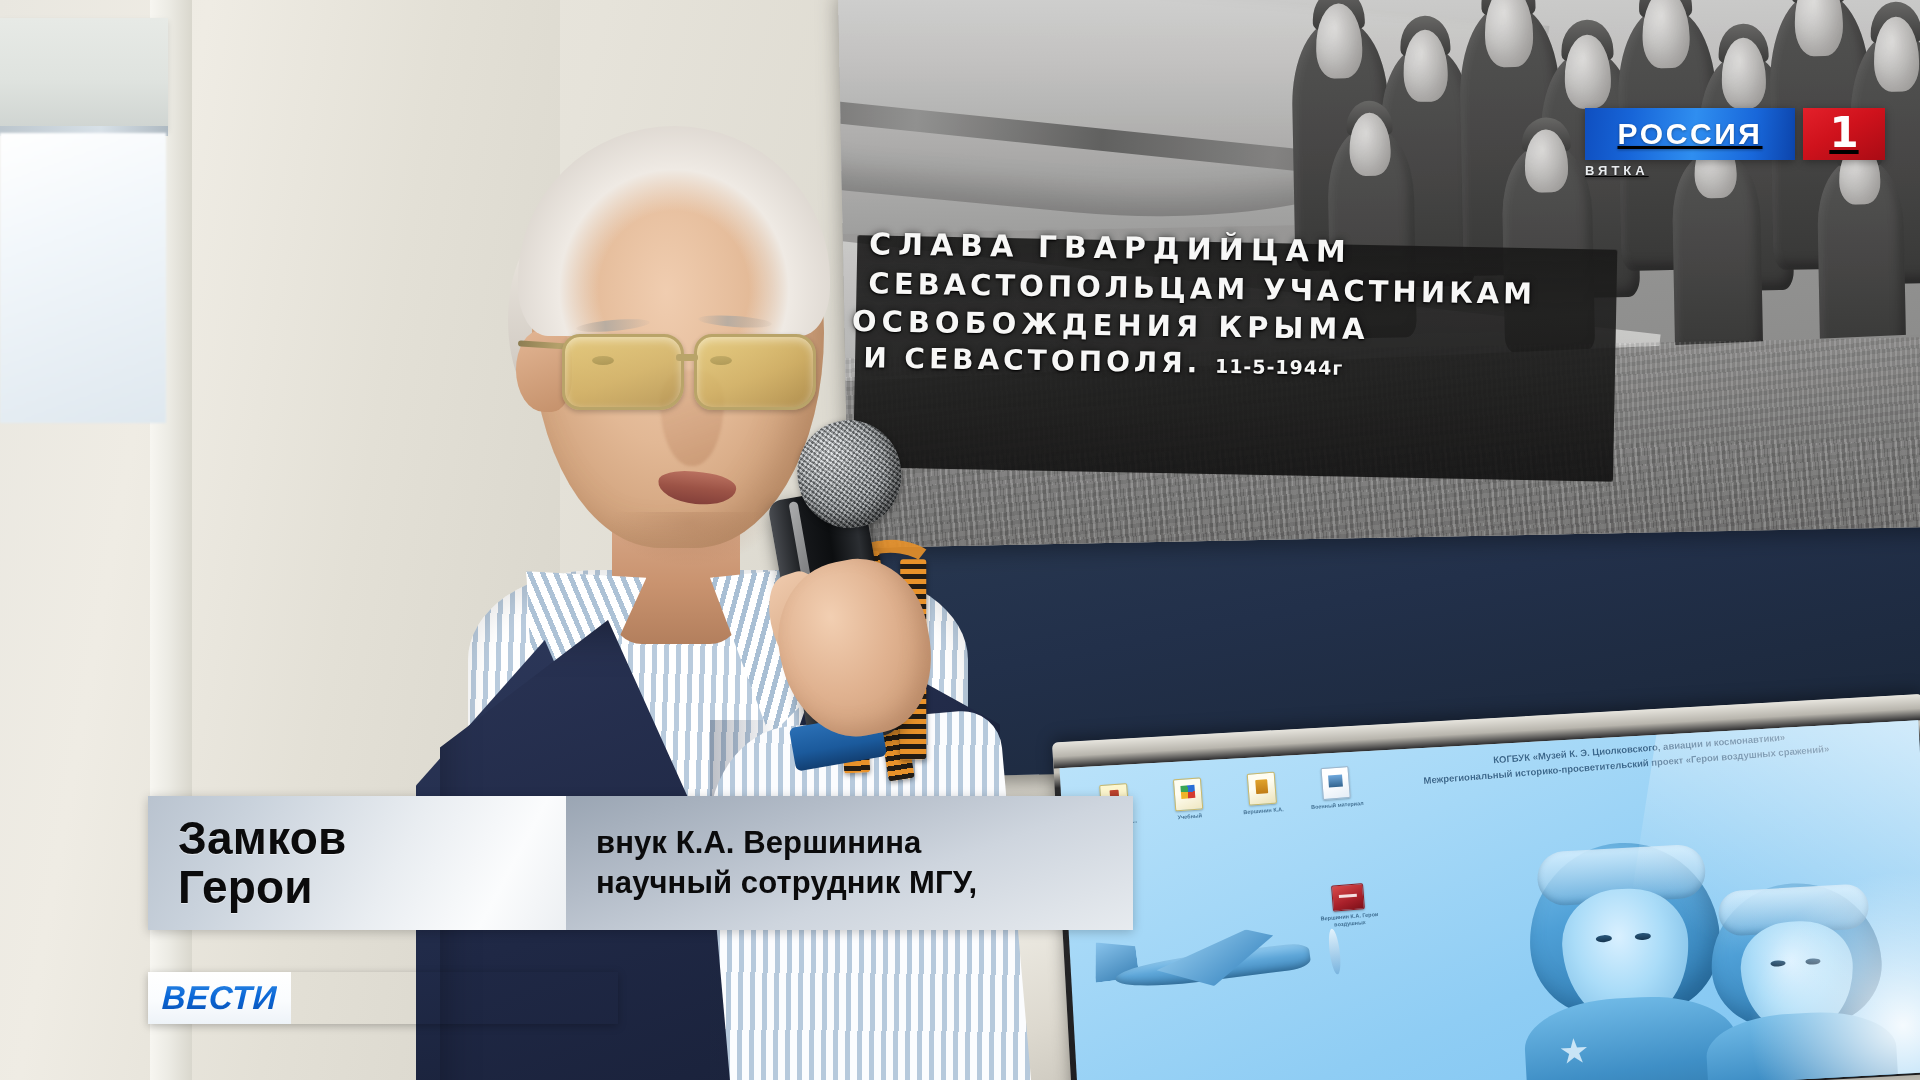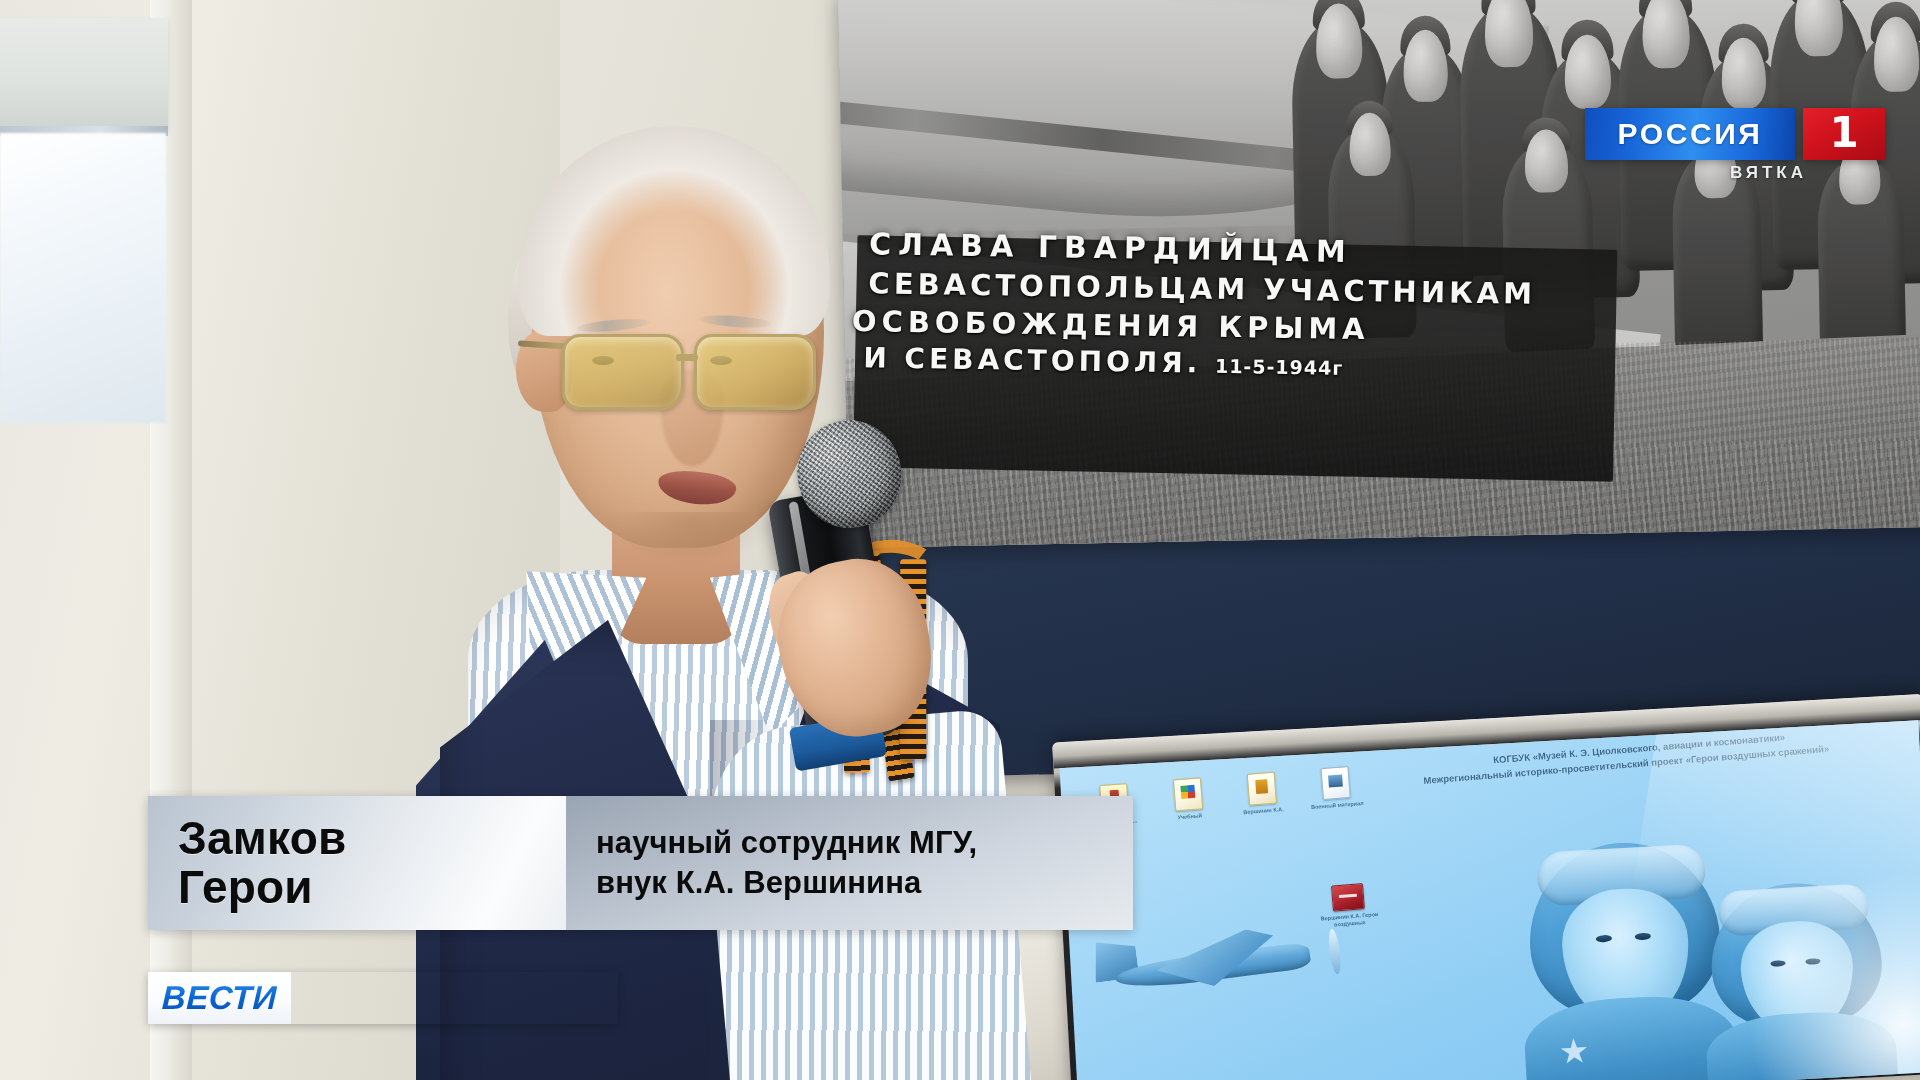--- a/index.html
+++ b/index.html
@@ -538,21 +538,21 @@
     flex:1;
     background:linear-gradient(95deg,#0a63da 0%,#0b62d8 35%,#1a6fe0 70%,#1f74e4 100%);
     display:flex;align-items:center;justify-content:center;
   }
   .bb-region span{
     color:#ffffff;font-size:24px;font-weight:700;letter-spacing:1.2px;
     text-shadow:0 1px 2px rgba(0,0,0,.28);
   }
 
   
-  .logo{position:absolute;left:1585px;top:108px;width:300px;height:78px;}
+  .logo{position:absolute;left:1585px;top:108px;width:300px;height:78px;text-decoration:underline;}
   .logo-row{display:flex;align-items:stretch;height:52px;}
   .logo-rossiya{
     width:210px;
     background:linear-gradient(96deg,#0f4fc0 0%,#1765d8 22%,#2f8ef0 52%,#1867da 80%,#0c44ab 100%);
     display:flex;align-items:center;justify-content:center;
     box-shadow:0 2px 8px rgba(0,0,0,.35);
   }
   .logo-rossiya span{
     color:#ffffff;font-size:30px;font-weight:700;letter-spacing:2.6px;
     text-shadow:0 1px 3px rgba(0,0,0,.35);
@@ -562,22 +562,22 @@
     background:linear-gradient(150deg,#e3202a 0%,#cf121c 45%,#a90b14 100%);
     display:flex;align-items:center;justify-content:center;
     box-shadow:0 2px 8px rgba(0,0,0,.35);
   }
   .logo-one span{
     color:#ffffff;font-size:42px;font-weight:700;line-height:1;
     font-family:"DejaVu Sans","Liberation Sans",sans-serif;
     transform:translateY(-1px);
   }
   .logo-sub{
-    margin-top:3px;text-align:right;padding-right:78px;
-    color:#f2f5f8;font-size:17px;font-weight:600;letter-spacing:4px;
+    margin-top:3px;padding-right:78px;
+    color:#f2f5f8;font-size:13px;font-weight:600;letter-spacing:4px;
     text-shadow:0 1px 3px rgba(0,0,0,.55);
     opacity:.95;
   }
 </style>
 </head>
 <body>
 
 <div class="frame">
 
   <div class="room">
@@ -787,22 +787,22 @@
 
   <div class="lower-third">
     <div class="lt-name">
       <div class="lt-name-text">
         <div>Замков</div>
         <div>Герои</div>
       </div>
     </div>
     <div class="lt-title">
       <div class="lt-title-text">
+        <div>внук К.А. Вершинина</div>
         <div>научный сотрудник МГУ,</div>
-        <div>внук К.А. Вершинина</div>
       </div>
     </div>
   </div>
 
   <div class="bottom-bar">
     <div class="bb-vesti">
       <span>ВЕСТИ</span>
     </div>
   </div>
 

